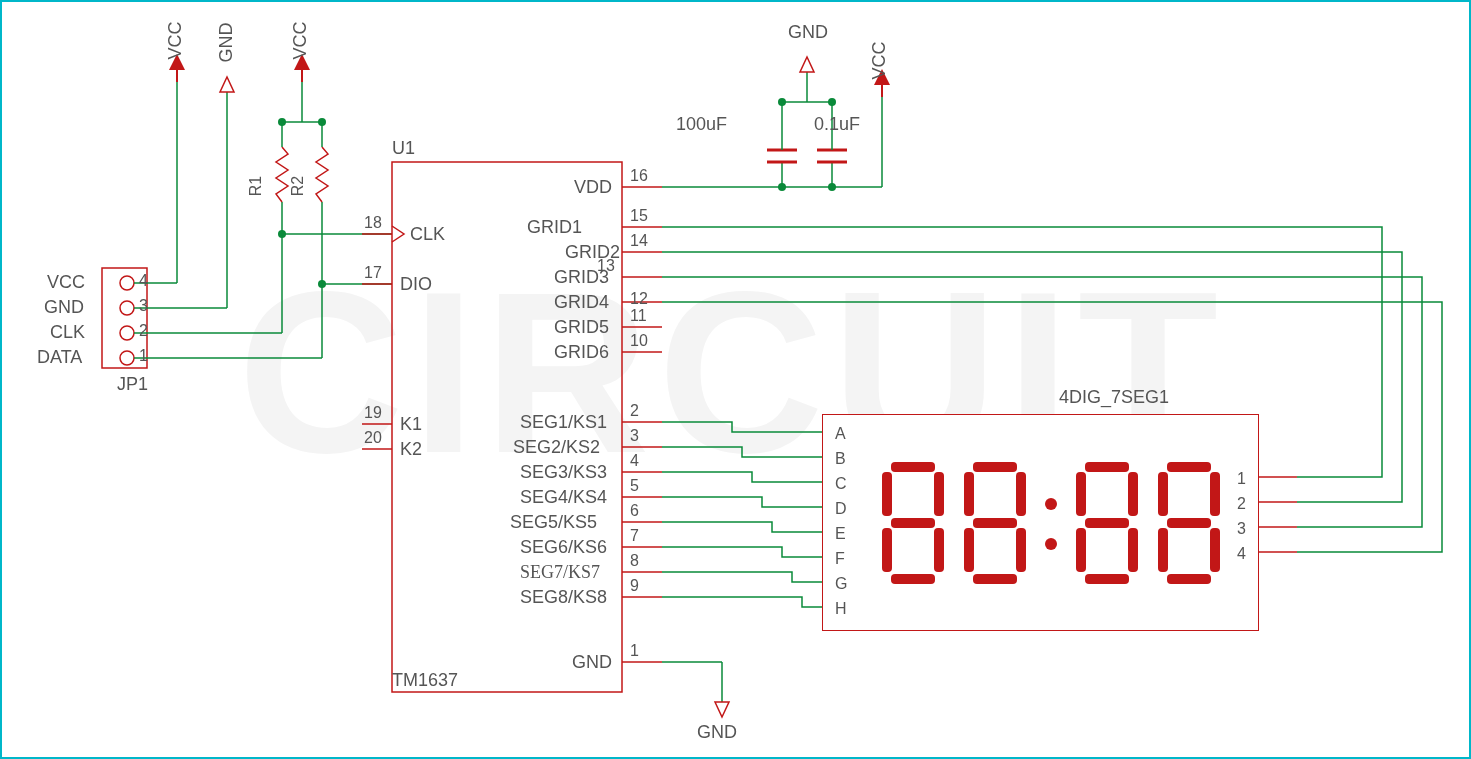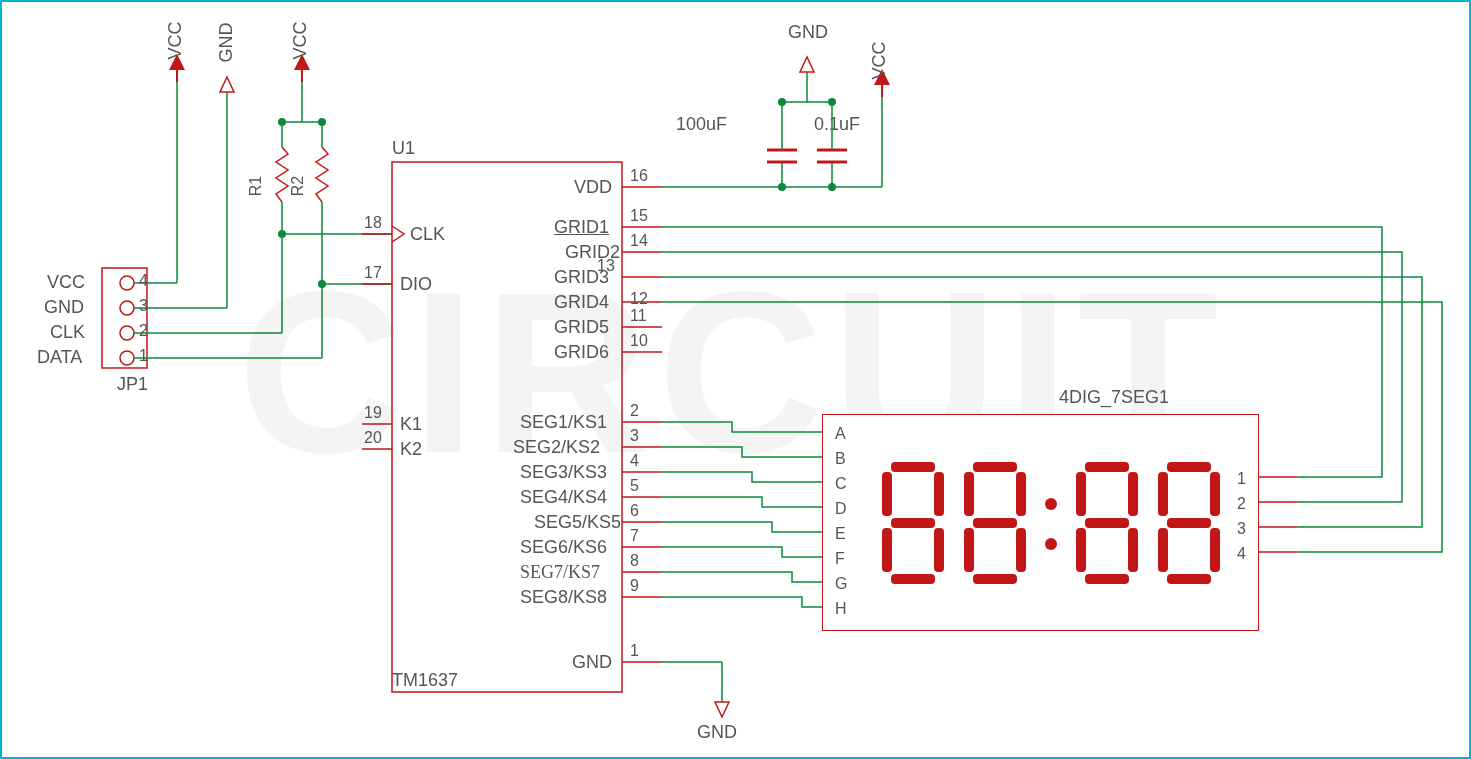--- a/index.html
+++ b/index.html
@@ -253,42 +253,42 @@
   <div class="lbl" style="left:398px; top:272px;">DIO</div>
   <div class="lbl small" style="left:362px; top:402px;">19</div>
   <div class="lbl" style="left:398px; top:412px;">K1</div>
   <div class="lbl small" style="left:362px; top:427px;">20</div>
   <div class="lbl" style="left:398px; top:437px;">K2</div>
 
   <div class="lbl small" style="left:628px; top:165px;">16</div>
   <div class="lbl" style="left:572px; top:175px;">VDD</div>
 
   <div class="lbl small" style="left:628px; top:205px;">15</div>
-  <div class="lbl" style="left:552px; top:215px;text-decoration:underline;">GRID1</div>
+  <div class="lbl" style="left:525px; top:215px;">GRID1</div>
   <div class="lbl small" style="left:628px; top:230px;">14</div>
   <div class="lbl" style="left:563px; top:240px;">GRID2</div>
   <div class="lbl small" style="left:595px; top:255px;">13</div>
   <div class="lbl" style="left:552px; top:265px;">GRID3</div>
   <div class="lbl small" style="left:628px; top:288px;">12</div>
   <div class="lbl" style="left:552px; top:290px;">GRID4</div>
   <div class="lbl small" style="left:628px; top:305px;">11</div>
   <div class="lbl" style="left:552px; top:315px;">GRID5</div>
   <div class="lbl small" style="left:628px; top:330px;">10</div>
   <div class="lbl" style="left:552px; top:340px;text-align:center;">GRID6</div>
 
   <div class="lbl small" style="left:628px; top:400px;">2</div>
   <div class="lbl" style="left:518px; top:410px;">SEG1/KS1</div>
   <div class="lbl small" style="left:628px; top:425px;">3</div>
   <div class="lbl" style="left:511px; top:435px;">SEG2/KS2</div>
   <div class="lbl small" style="left:628px; top:450px;">4</div>
   <div class="lbl" style="left:518px; top:460px;">SEG3/KS3</div>
   <div class="lbl small" style="left:628px; top:475px;">5</div>
   <div class="lbl" style="left:518px; top:485px;">SEG4/KS4</div>
   <div class="lbl small" style="left:628px; top:500px;">6</div>
-  <div class="lbl" style="left:532px; top:510px;text-align:right;">SEG5/KS5</div>
+  <div class="lbl" style="left:508px; top:510px;text-align:right;">SEG5/KS5</div>
   <div class="lbl small" style="left:628px; top:525px;">7</div>
   <div class="lbl" style="left:518px; top:535px;">SEG6/KS6</div>
   <div class="lbl small" style="left:628px; top:550px;">8</div>
   <div class="lbl" style="left:518px; top:560px;font-family:Liberation Serif, serif;">SEG7/KS7</div>
   <div class="lbl small" style="left:628px; top:575px;">9</div>
   <div class="lbl" style="left:518px; top:585px;">SEG8/KS8</div>
 
   <div class="lbl small" style="left:628px; top:640px;">1</div>
   <div class="lbl" style="left:570px; top:650px;">GND</div>
 

